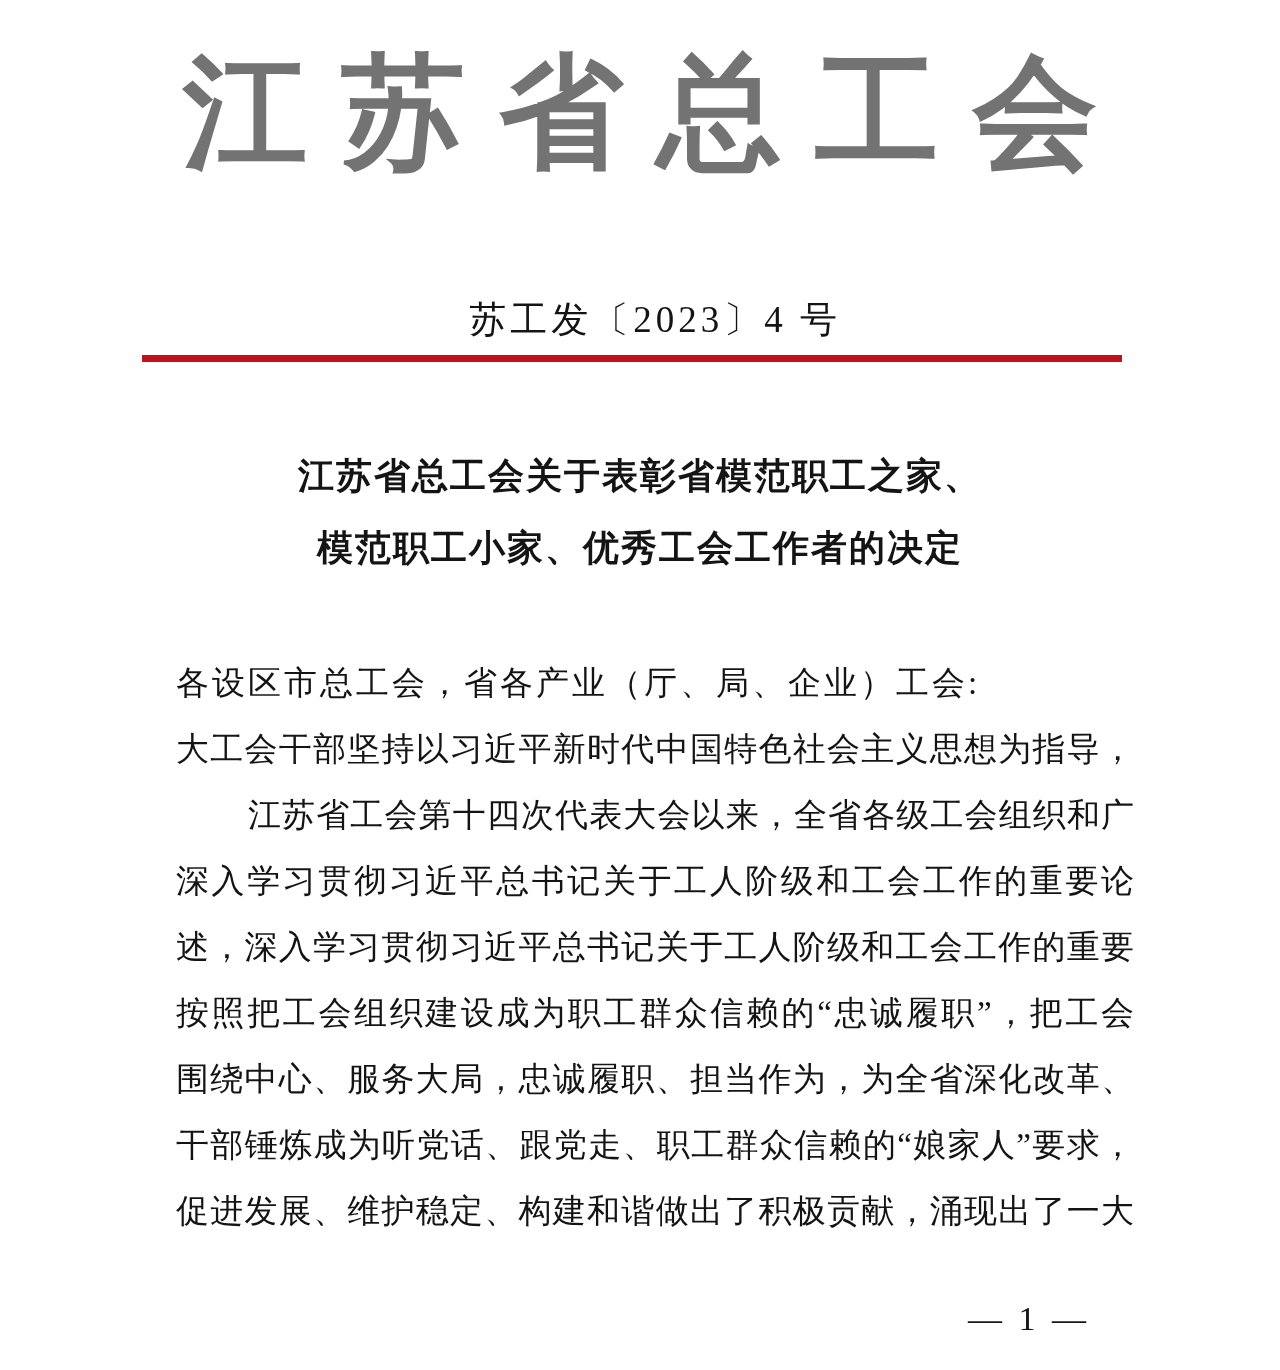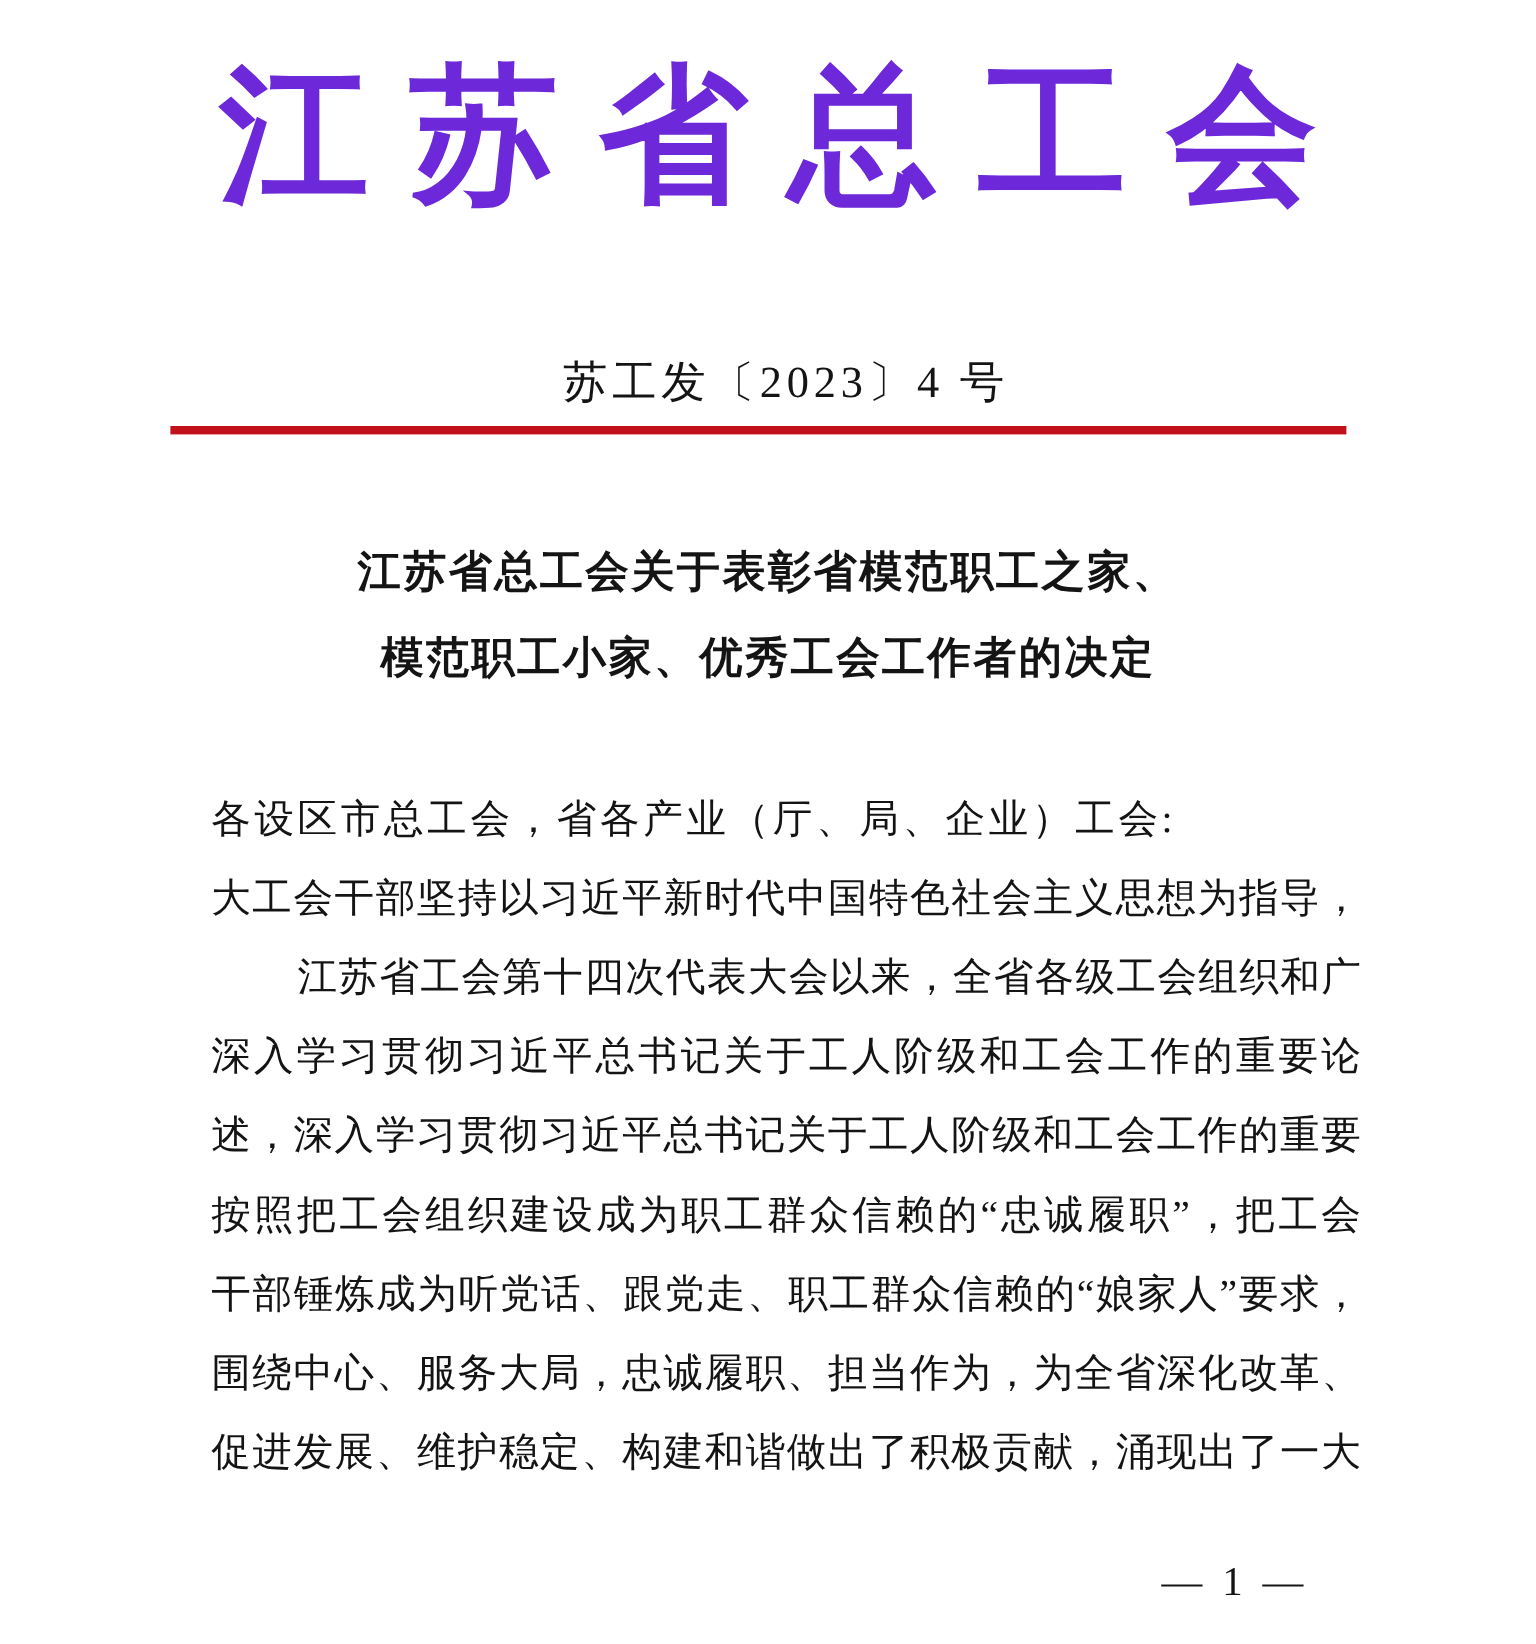--- a/index.html
+++ b/index.html
@@ -17,21 +17,21 @@
     color: #141414;
   }
   
   .org-header {
     position: absolute;
     top: 30px;
     left: 0;
     width: 100%;
     margin: 0;
     text-align: center;
-    color: #6d28d9;
+    color: #737373;
     font-size: 124px;
     line-height: 168px;
     font-weight: bold;
     letter-spacing: 34px;
     text-indent: 34px; 
     white-space: nowrap;
   }
   
   .doc-number {
     position: absolute;
@@ -113,20 +113,20 @@
     <div>模范职工小家、优秀工会工作者的决定</div>
   </div>
 
   <div class="doc-body">
     <div class="line salutation">各设区市总工会，省各产业（厅、局、企业）工会:</div>
     <div class="line">大工会干部坚持以习近平新时代中国特色社会主义思想为指导，</div>
     <div class="line indent">江苏省工会第十四次代表大会以来，全省各级工会组织和广</div>
     <div class="line">深入学习贯彻习近平总书记关于工人阶级和工会工作的重要论</div>
     <div class="line">述，深入学习贯彻习近平总书记关于工人阶级和工会工作的重要论，</div>
     <div class="line">按照把工会组织建设成为职工群众信赖的“忠诚履职”，把工会</div>
+    <div class="line">围绕中心、服务大局，忠诚履职、担当作为，为全省深化改革、</div>
     <div class="line">干部锤炼成为听党话、跟党走、职工群众信赖的“娘家人”要求，</div>
-    <div class="line">围绕中心、服务大局，忠诚履职、担当作为，为全省深化改革、</div>
     <div class="line">促进发展、维护稳定、构建和谐做出了积极贡献，涌现出了一大</div>
   </div>
 
   <div class="page-number">— 1 —</div>
 
 </div>
 
 </body></html>

